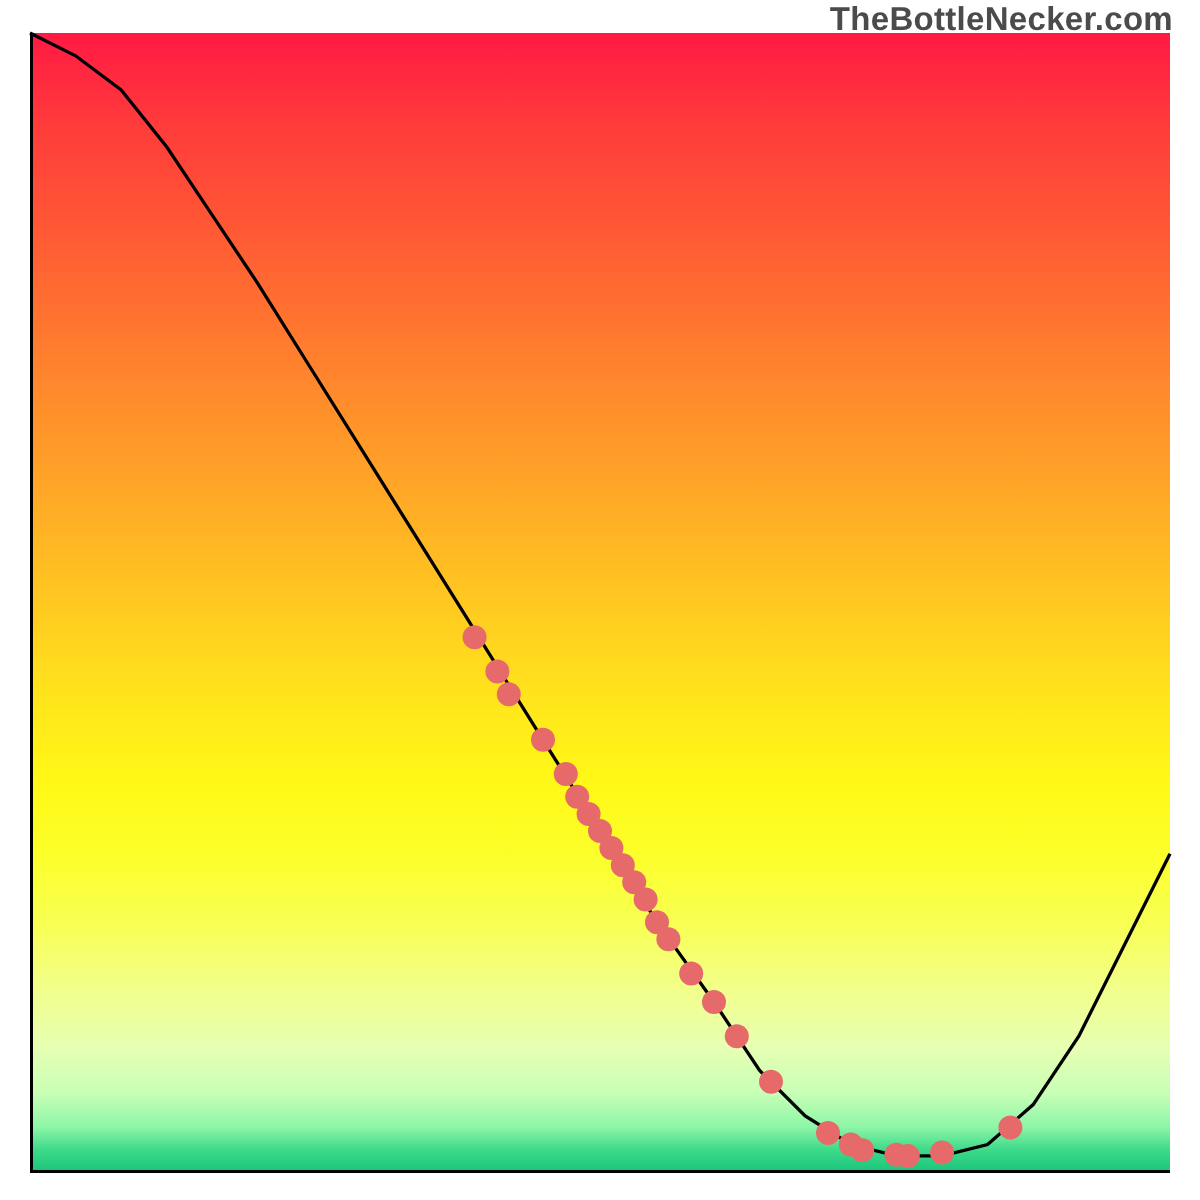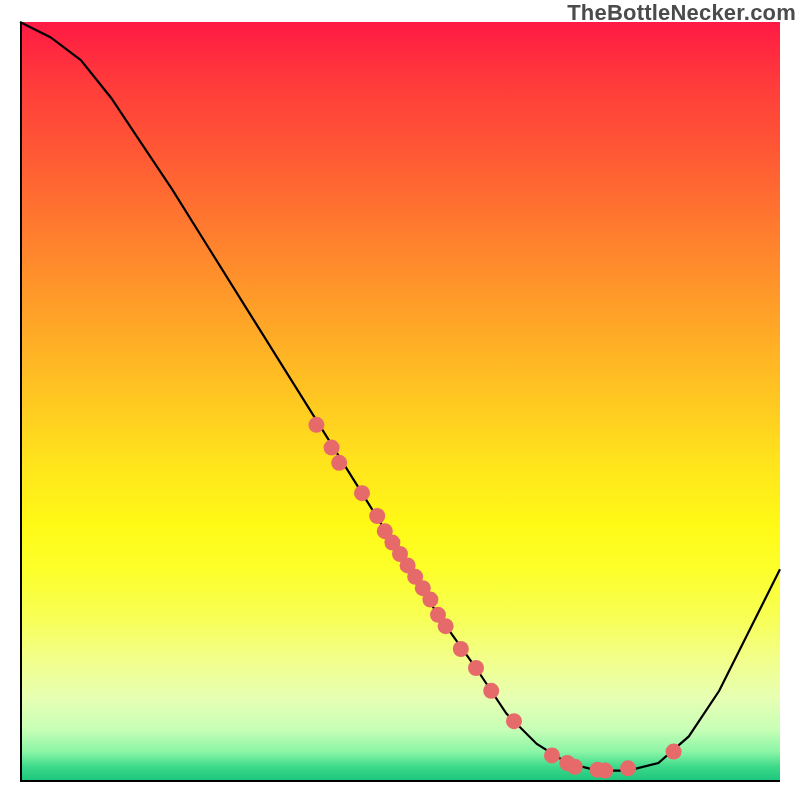--- a/index.html
+++ b/index.html
@@ -56,21 +56,21 @@
   }
   .plot-border-bottom {
     left: 20px;
     top: 780px;
     width: 760px;
     height: 2px;
   }
   .watermark {
     position: absolute;
     top: 0px;
-    right: 4px;
+    right: 18px;
     font-size: 22px;
     font-weight: 600;
     color: #4b4b4b;
     letter-spacing: 0.2px;
   }
   svg.curve {
     position: absolute;
     left: 20px;
     top: 22px;
     width: 760px;

